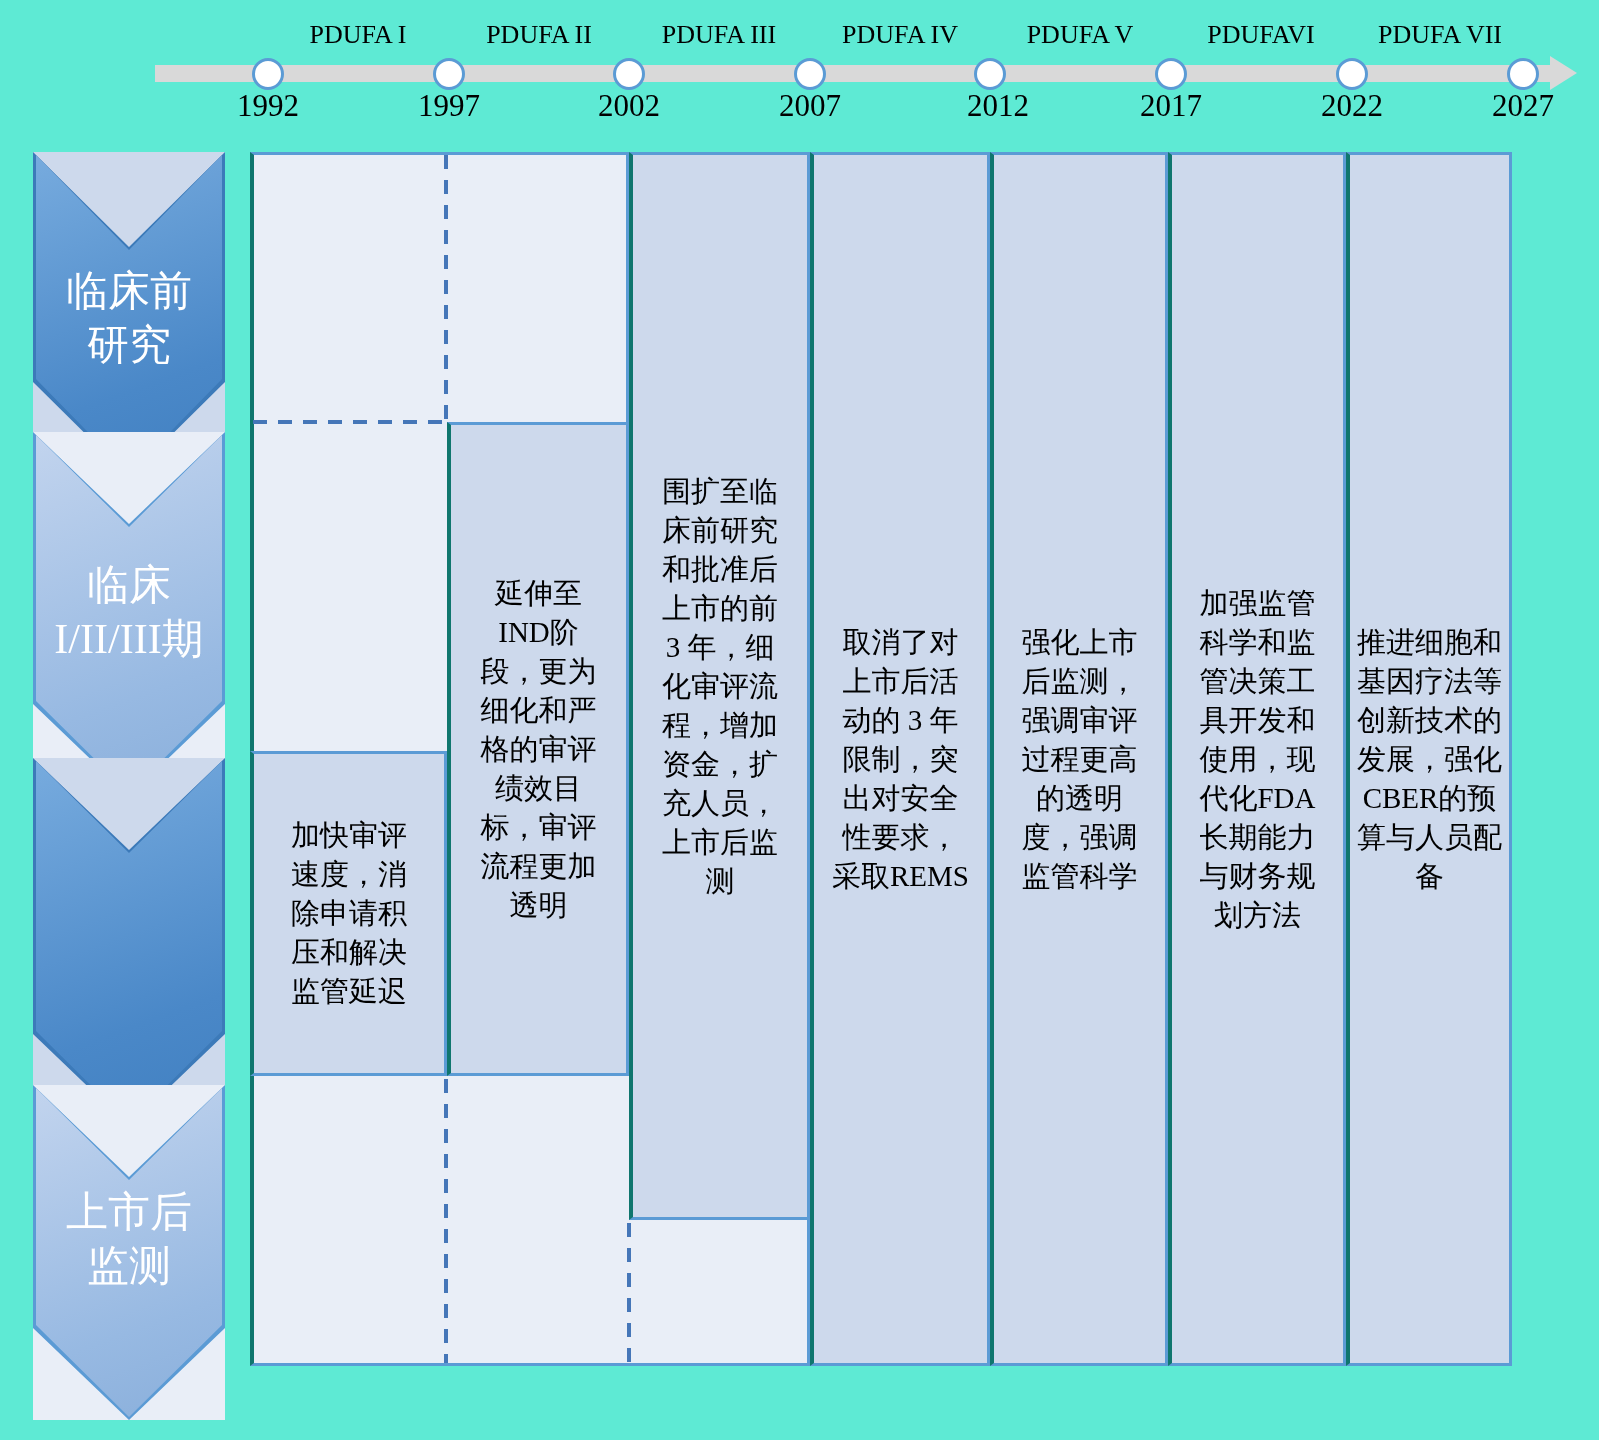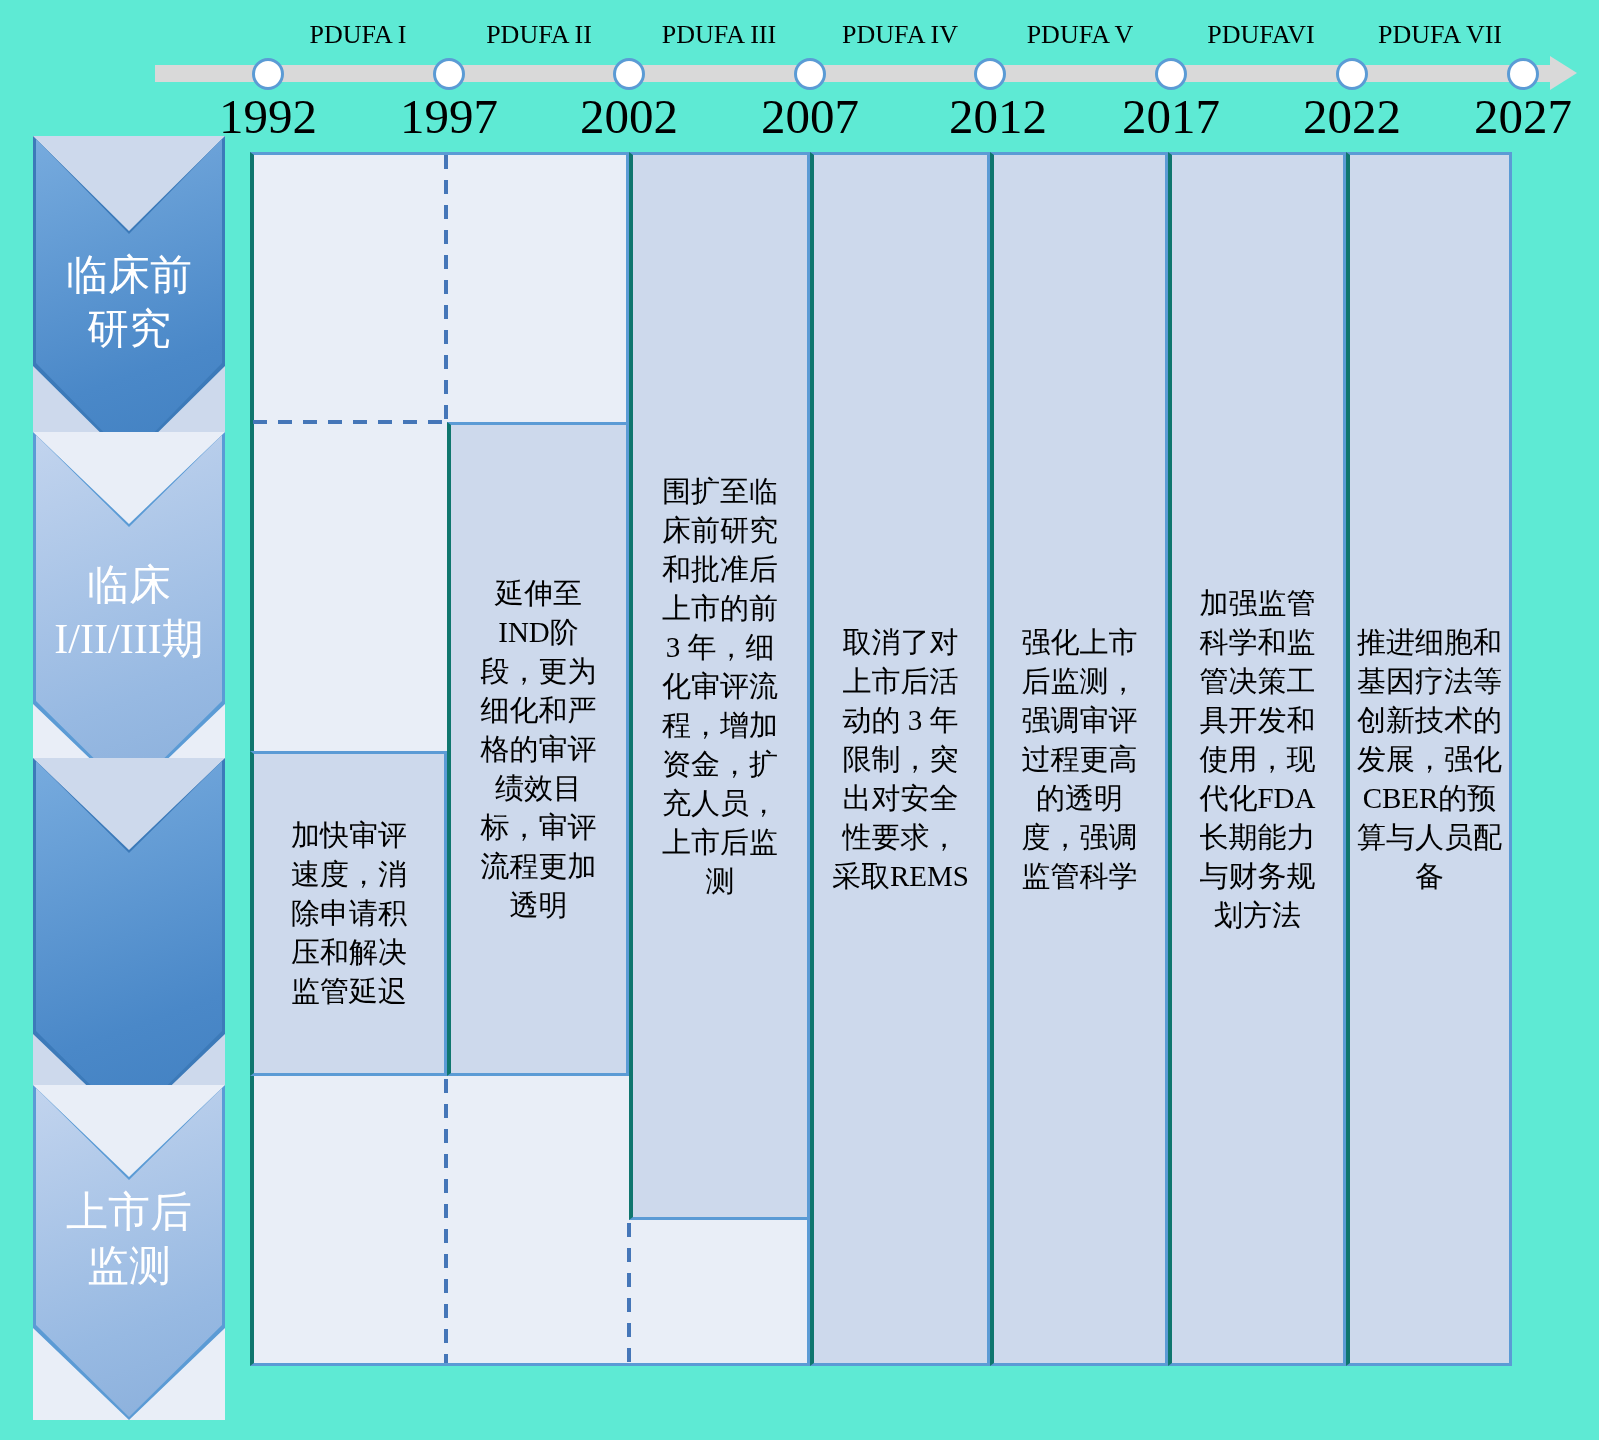--- a/index.html
+++ b/index.html
@@ -17,21 +17,21 @@
     position:absolute; left:1550px; top:56px; width:0; height:0;
     border-top:17px solid transparent; border-bottom:17px solid transparent;
     border-left:27px solid #d9d9d9;
   }
   .tl-circle {
     position:absolute; top:58px; width:26px; height:26px; border-radius:50%;
     background:#ffffff; border:3px solid #5b9bd5;
   }
   .year {
     position:absolute; top:88px; transform:translateX(-50%);
-    font-size:49px; color:#000; white-space:nowrap;
+    font-size:31px; color:#000; white-space:nowrap;
   }
   
   .chev { position:absolute; left:33px; width:192px; }
   .chev-outer, .chev-inner {
     position:absolute;
     clip-path: polygon(0 0, 50% var(--d), 100% 0,
                        100% calc(100% - var(--d)), 50% 100%, 0 calc(100% - var(--d)));
   }
   .chev-outer { inset:0; }
   .chev-inner { inset:3px; }
@@ -92,21 +92,21 @@
     <div class="year" style="left:449px">1997</div>
     <div class="year" style="left:629px">2002</div>
     <div class="year" style="left:810px">2007</div>
     <div class="year" style="left:998px">2012</div>
     <div class="year" style="left:1171px">2017</div>
     <div class="year" style="left:1352px">2022</div>
     <div class="year" style="left:1523px">2027</div>
   </div>
 
   <div>
-    <div class="chev dark" style="top:136px;  height:325px; --d:95px">
+    <div class="chev dark" style="top:152px;  height:325px; --d:95px">
       <div class="chev-outer"></div>
       <div class="chev-inner"></div>
       <div class="chev-label" style="top:112px">临床前
 研究</div>
     </div>
     <div class="chev light" style="top:432px;  height:364px; --d:92px">
       <div class="chev-outer"></div>
       <div class="chev-inner"></div>
       <div class="chev-label" style="top:126px">临床
 I/II/III期</div>

